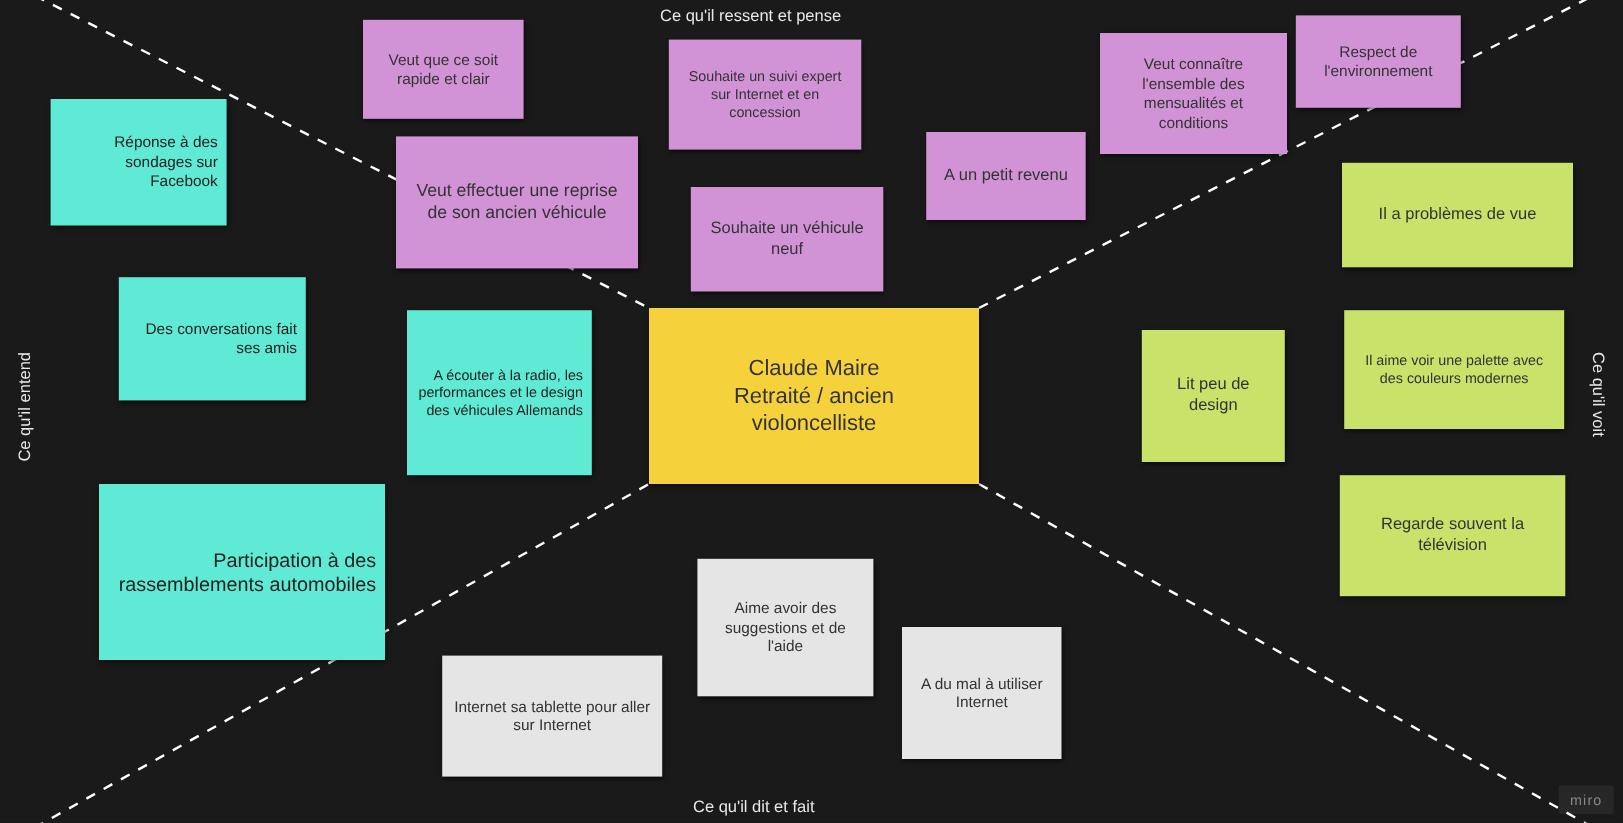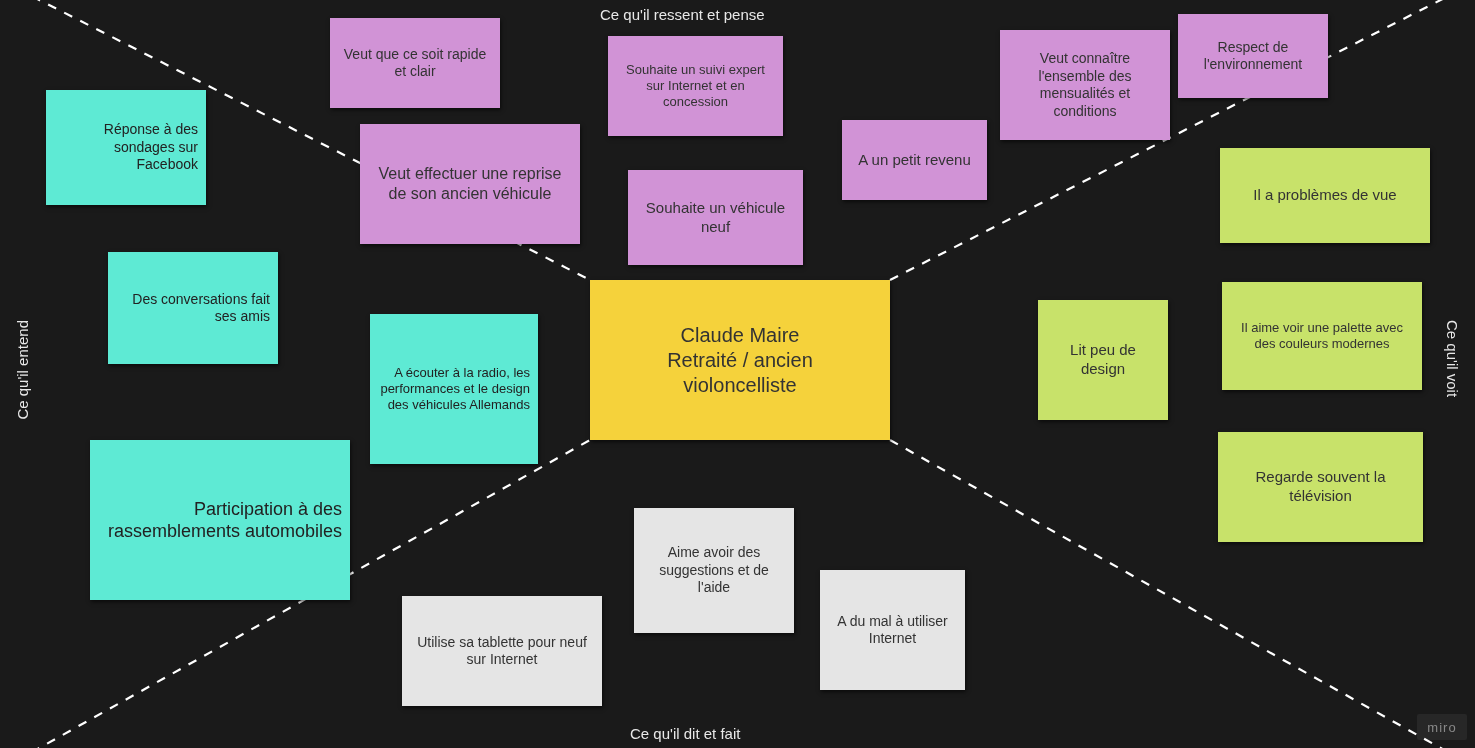--- a/index.html
+++ b/index.html
@@ -88,34 +88,34 @@
   <div class="section-label vert-right" style="top:320px; right:14px;">Ce qu'il voit</div>
 
   <div class="note yellow" style="left:590px; top:280px; width:300px; height:160px; font-size:20px; flex-direction:column;">
     <div>Claude Maire</div>
     <div>Retraité / ancien</div>
     <div>violoncelliste</div>
   </div>
 
   <div class="note blue" style="left:46px;  top:90px;  width:160px; height:115px; font-size:14px;">Réponse à des sondages sur Facebook</div>
   <div class="note blue" style="left:108px; top:252px; width:170px; height:112px; font-size:14px;">Des conversations fait ses amis</div>
-  <div class="note blue" style="left:370px; top:282px; width:168px; height:150px; font-size:13px;margin-top:32px;">A écouter à la radio, les performances et le design des véhicules Allemands</div>
+  <div class="note blue" style="left:370px; top:282px; width:168px; height:150px; font-size:13px;">A écouter à la radio, les performances et le design des véhicules Allemands</div>
   <div class="note blue" style="left:90px;  top:440px; width:260px; height:160px; font-size:18px;">Participation à des rassemblements automobiles</div>
 
-  <div class="note purple" style="left:330px;  top:18px;  width:170px; height:90px;  font-size:14px;">Veut que ce soit rapide et clair</div>
+  <div class="note purple" style="left:330px;  top:18px;  width:146px; height:90px;  font-size:14px;">Veut que ce soit rapide et clair</div>
   <div class="note purple" style="left:360px;  top:124px; width:220px; height:120px; font-size:16px;">Veut effectuer une reprise de son ancien véhicule</div>
   <div class="note purple" style="left:608px;  top:36px;  width:175px; height:100px; font-size:13px;">Souhaite un suivi expert sur Internet et en concession</div>
   <div class="note purple" style="left:628px;  top:170px; width:175px; height:95px;  font-size:15px;">Souhaite un véhicule neuf</div>
   <div class="note purple" style="left:842px;  top:120px; width:145px; height:80px; font-size:15px;">A un petit revenu</div>
   <div class="note purple" style="left:1000px; top:30px;  width:170px; height:110px; font-size:14px;">Veut connaître l'ensemble des mensualités et conditions</div>
   <div class="note purple" style="left:1178px; top:14px;  width:150px; height:84px;  font-size:14px;">Respect de l'environnement</div>
 
   <div class="note green" style="left:1038px; top:300px; width:130px; height:120px; font-size:15px;">Lit peu de design</div>
   <div class="note green" style="left:1220px; top:148px; width:210px; height:95px;  font-size:15px;">Il a problèmes de vue</div>
   <div class="note green" style="left:1222px; top:282px; width:200px; height:108px; font-size:13px;">Il aime voir une palette avec des couleurs modernes</div>
   <div class="note green" style="left:1218px; top:432px; width:205px; height:110px; font-size:15px;">Regarde souvent la télévision</div>
 
-  <div class="note orange" style="left:402px; top:596px; width:200px; height:110px; font-size:14px;">Utilise sa tablette pour neuf sur Internet</div>
+  <div class="note orange" style="left:402px; top:596px; width:200px; height:110px; font-size:14px;">Internet sa tablette pour aller sur Internet</div>
   <div class="note orange" style="left:634px; top:508px; width:160px; height:125px; font-size:14px;">Aime avoir des suggestions et de l'aide</div>
   <div class="note orange" style="left:820px; top:570px; width:145px; height:120px; font-size:14px;">A du mal à utiliser Internet</div>
 
   <div class="logo">miro</div>
 </div>
 
 </body></html>

